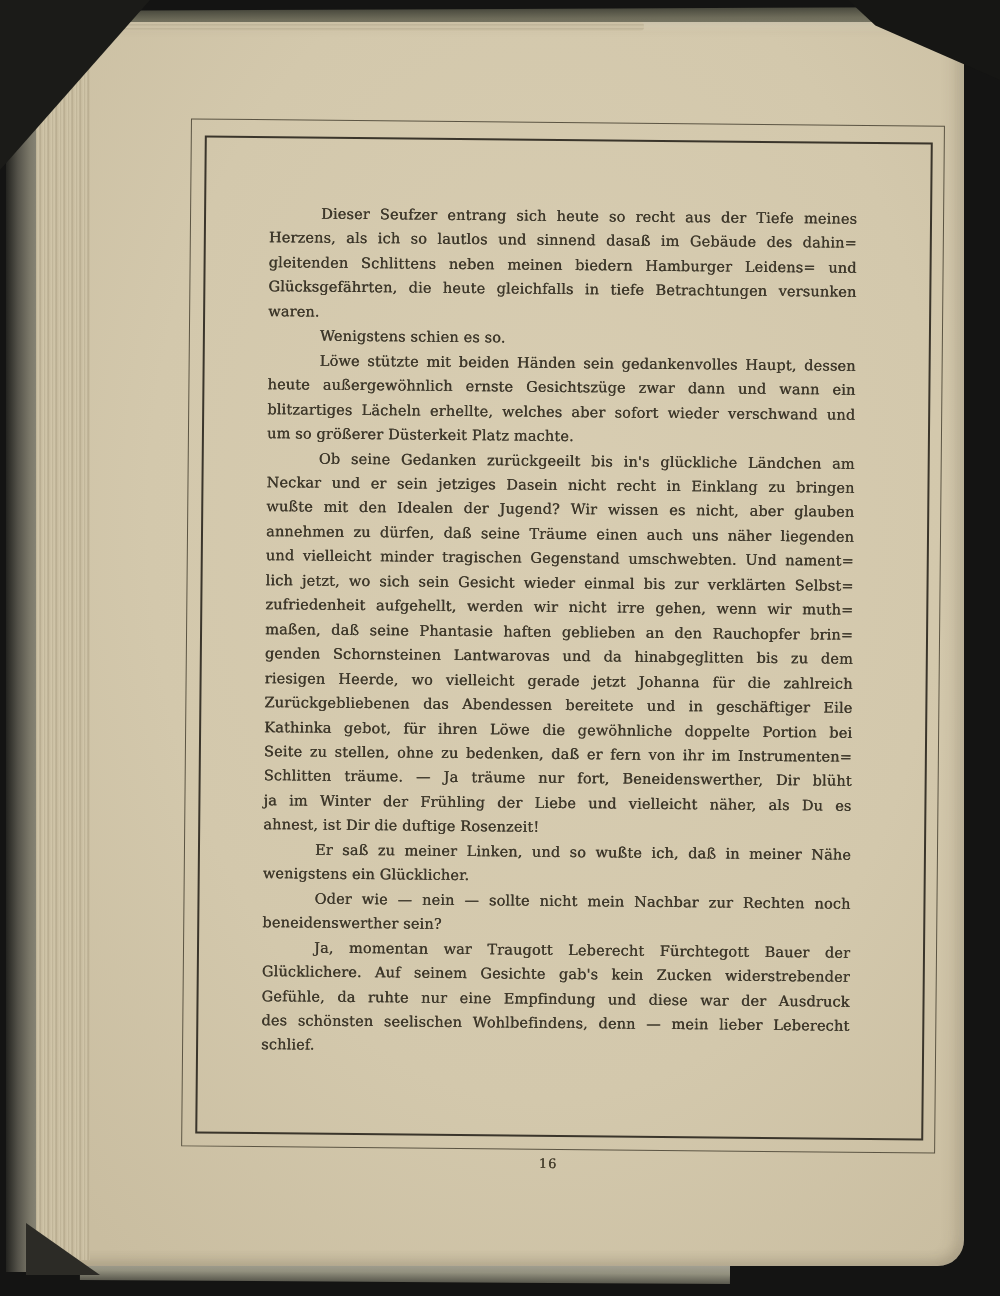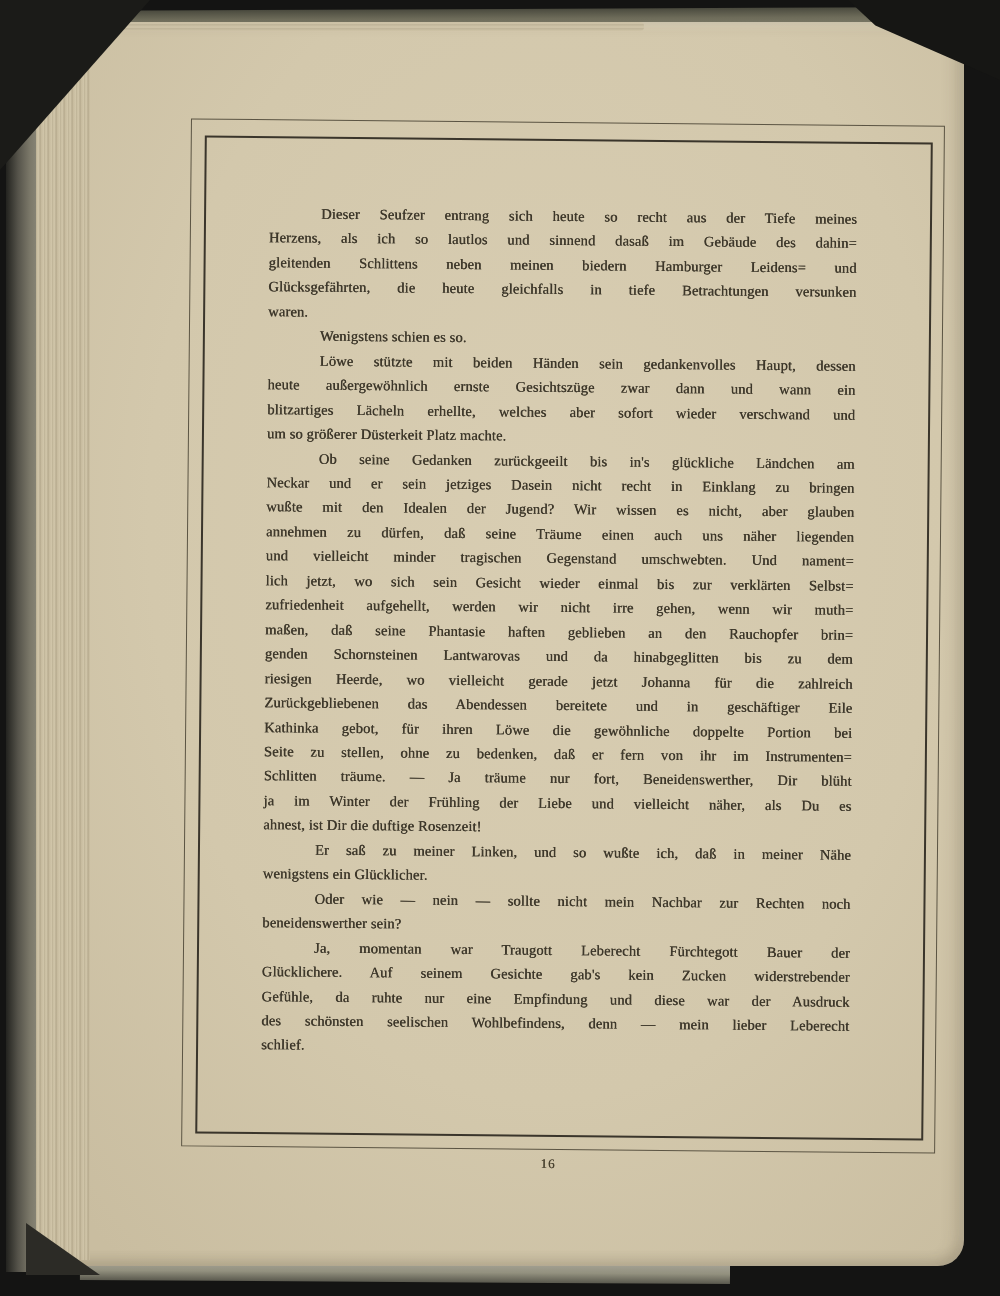--- a/index.html
+++ b/index.html
@@ -3,21 +3,21 @@
 <meta charset="utf-8">
 <style>
   html,body{margin:0;padding:0;}
   body{
     width:1000px;height:1296px;
     background:#141413;
     font-family:"DejaVu Serif", serif;
     overflow:hidden;
     position:relative;
   }
-  .scene{position:absolute;inset:0;width:1000px;height:1296px;font-family:Liberation Serif, serif;}
+  .scene{position:absolute;inset:0;width:1000px;height:1296px;}
 
   
   .cover-top{
     position:absolute;left:28px;top:9px;width:944px;height:24px;
     background:linear-gradient(180deg,#4a4a3e 0%,#6e6c5a 40%,#7a7866 70%,#5c5a4c 100%);
     transform:rotate(-0.25deg);
   }
   .cover-left{
     position:absolute;left:6px;top:14px;width:34px;height:1258px;
     background:linear-gradient(90deg,#23231f 0%,#55534a 35%,#7b7869 70%,#8d8a7b 100%);

